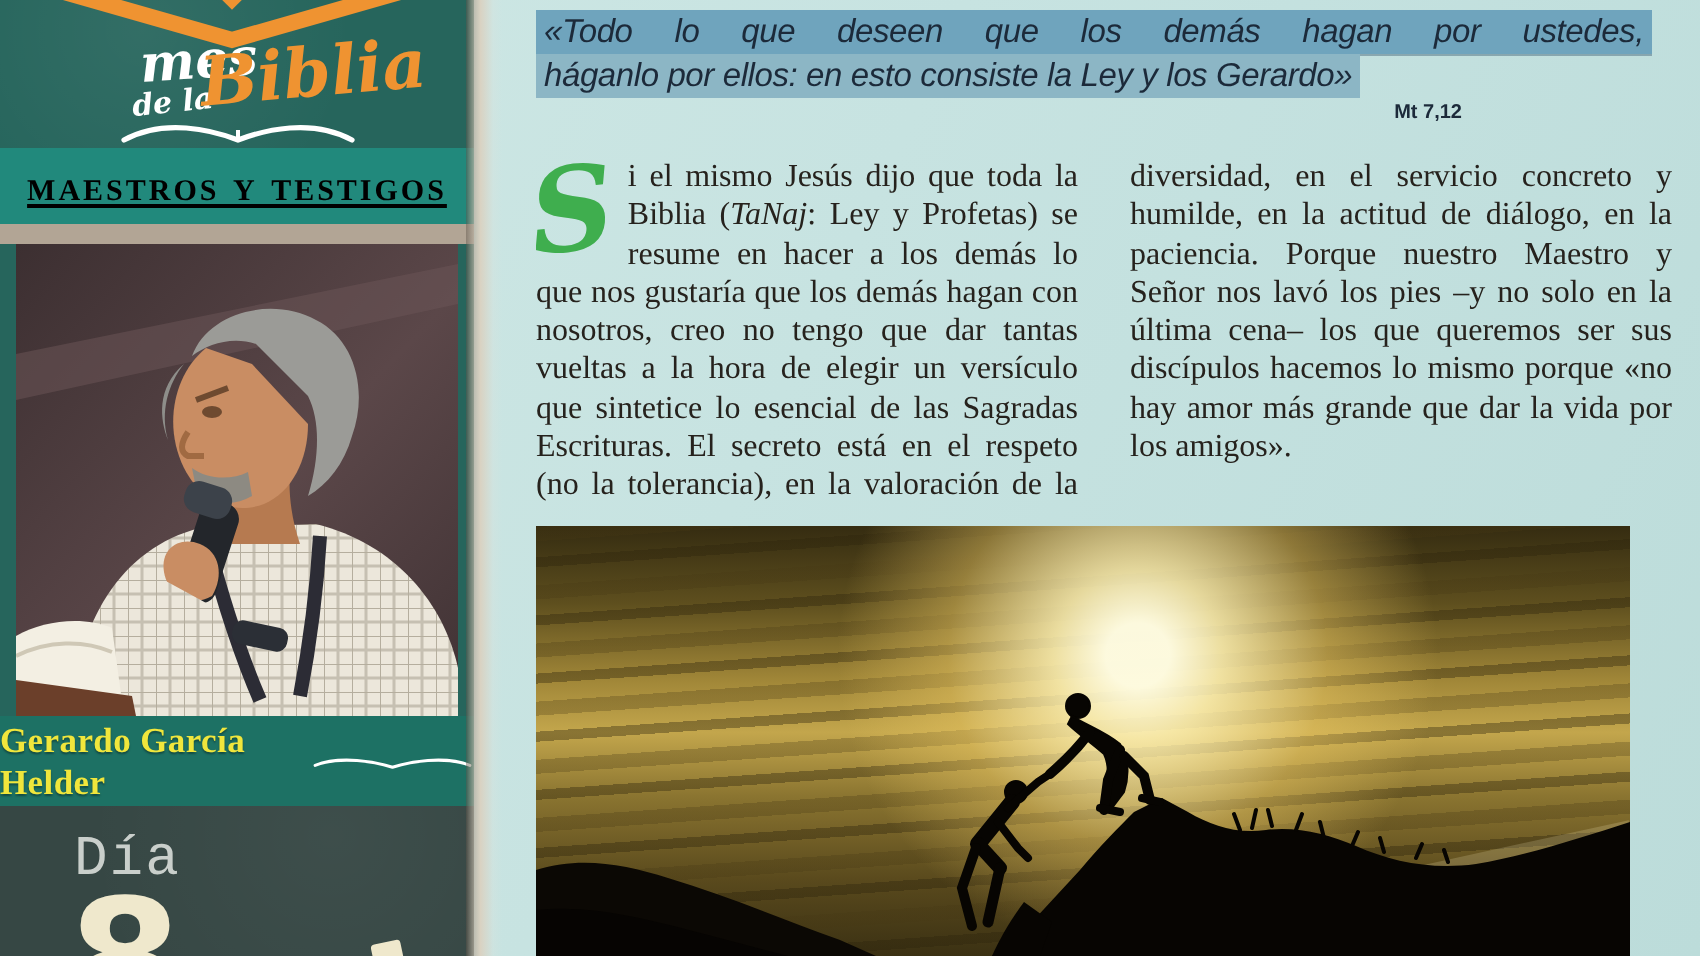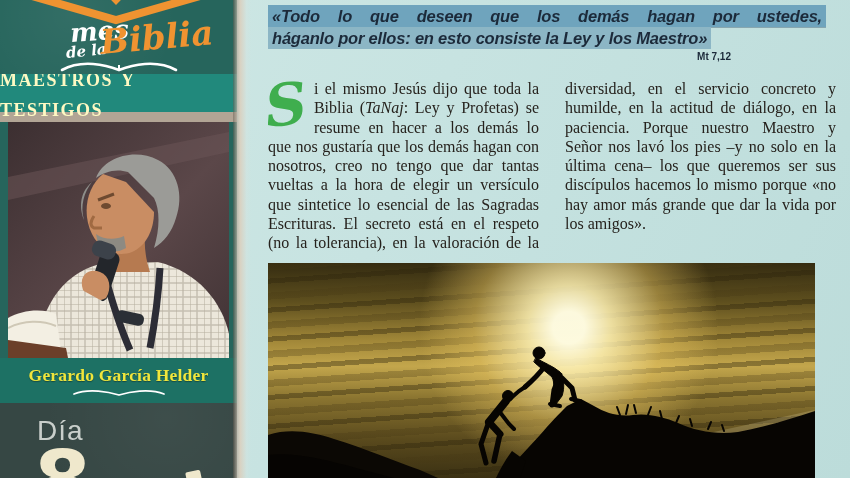--- a/index.html
+++ b/index.html
@@ -16,46 +16,46 @@
       radial-gradient(circle at 30% 20%, rgba(255,255,255,.06), transparent 60%),
       #26655c; overflow:hidden; }
   .logo-booktop { position:absolute; left:28px; top:-14px; }
   .logo-mes   { position:absolute; left:70px; top:18px;  color:#fff;    font:italic 700 26px/26px "DejaVu Serif", serif; transform:rotate(-4deg); }
   .logo-dela  { position:absolute; left:66px; top:44px;  color:#fff;    font:italic 700 15px/15px "DejaVu Serif", serif; transform:rotate(-6deg); }
   .logo-biblia{ position:absolute; left:100px; top:20px; color:#ef9331; font:italic 700 34px/34px "DejaVu Serif", serif; transform:rotate(-5deg); }
   .logo-openbook { position:absolute; left:58px; top:57px; }
 
   .banner { height:38px; margin-top:0; background:linear-gradient(180deg,#25938573,#1f857a) , #21897c; background:#21897c;
     display:flex; align-items:center; justify-content:center; }
-  .banner span { color:#fef9c3; font-family:"Liberation Serif", serif; font-weight:700;
-    font-variant:small-caps; text-transform:lowercase; font-size:26px; letter-spacing:1.5px; }
+  .banner span { color:#000000; font-family:"Liberation Serif", serif; font-weight:700;
+    font-variant:small-caps; text-transform:lowercase; font-size:21px; letter-spacing:1.5px;text-decoration:underline; }
   .beige-strip { height:10px; background:#b2a595; }
 
   .photo-area { position:relative; height:236px; background:#26655c; }
   .speaker-photo { position:absolute; left:8px; top:0; width:221px; height:236px; background:#463638; overflow:hidden; }
 
-  .name-band { position:relative; height:45px; background:#1d7164; display:flex; flex-direction:column; align-items:center; justify-content:center; }
+  .name-band { position:relative; height:45px; background:#1d7164; display:flex; flex-direction:row; align-items:center; justify-content:center; }
   .name-band .speaker-name { color:#f0e63c; font-family:"Liberation Serif", serif; font-weight:700; font-size:17.5px; letter-spacing:.2px; text-shadow:0 1px 1px rgba(0,0,0,.35); }
   .name-band svg { margin-top:1px; }
 
   .day-area { position:relative; height:75px; background:
       radial-gradient(circle at 70% 20%, rgba(255,255,255,.04), transparent 70%), #364744; overflow:hidden; }
-  .day-label { position:absolute; left:37px; top:12px; color:#c9cfcb; font-family:Liberation Sans, sans-serif; font-weight:300; font-size:28px; letter-spacing:1px; }
+  .day-label { position:absolute; left:37px; top:12px; color:#c9cfcb; font-family:Liberation Mono, monospace; font-weight:300; font-size:28px; letter-spacing:1px; }
   .day-number { position:absolute; left:34px; top:38px; color:#efe8cc; font-family:"DejaVu Sans", sans-serif; font-weight:700; font-size:82px; line-height:80px; }
   .day-mark { position:absolute; left:186px; top:471px; width:15px; height:10px; background:#efe8cc; transform:rotate(-12deg); border-radius:2px 2px 0 0; }
 
   
   .page-fold { position:absolute; left:233px; top:0; width:18px; height:478px;
     background:linear-gradient(90deg, rgba(90,80,70,.45) 0%, #d9d2c2 40%, rgba(217,226,220,.35) 75%, rgba(199,227,225,0) 100%); }
 
   
   .content { position:absolute; left:237px; top:0; width:613px; height:478px; }
 
   .quote { position:absolute; left:31px; top:5px; width:558px;
-    font-family:"Liberation Sans", sans-serif; font-style:italic; font-weight:700;
+    font-family:"Liberation Sans", sans-serif; font-style:italic; font-weight:400;
     font-size:16.5px; line-height:22px; color:#1c2a3a; letter-spacing:-.2px; }
   .quote .q1 { display:block; background:#6fa4bd; padding:0 4px; text-align:justify; text-align-last:justify; box-shadow:0 1px 0 rgba(30,60,90,.35); }
   .quote .q2 { display:inline-block; background:#8cb6c5; padding:0 4px; }
   .quote-ref { position:absolute; left:430px; top:51px; width:64px; text-align:right;
     font-family:"Liberation Sans", sans-serif; font-weight:700; font-size:10px; color:#1c2a3a; }
 
   .article { position:absolute; left:31px; top:79px; width:568px; height:174px;
     column-count:2; column-gap:26px; column-fill:auto; overflow:hidden;
     font-family:"Liberation Serif", serif; font-size:16px; line-height:19.3px;
     color:#26221d; text-align:justify; hyphens:auto; -webkit-hyphens:auto; }
@@ -163,21 +163,21 @@
     </div>
     <div class="day-mark"></div>
   </div>
 
   <div class="page-fold"></div>
 
   <div class="content">
 
     <div class="quote">
       <span class="q1">«Todo lo que deseen que los demás hagan por ustedes,</span>
-      <span class="q2">háganlo por ellos: en esto consiste la Ley y los Maestro»</span>
+      <span class="q2">háganlo por ellos: en esto consiste la Ley y los Gerardo»</span>
     </div>
     <div class="quote-ref">Mt 7,12</div>
 
     <div class="article">
       <span class="dropcap">S</span><span>i el mismo Jesús dijo que toda la Biblia (</span><span class="tanaj">TaNaj</span><span>: Ley y Profetas) se resume en hacer a los demás lo que nos gustaría que los demás hagan con nosotros, creo no tengo que dar tantas vueltas a la hora de elegir un versículo que sintetice lo esencial de las Sagradas Escrituras. El secreto está en el respeto (no la tolerancia), en la valoración de la diversidad, en el servicio concreto y humilde, en la actitud de diálogo, en la paciencia. Porque nuestro Maestro y Señor nos lavó los pies –y no solo en la última cena– los que queremos ser sus discípulos hacemos lo mismo porque «no hay amor más grande que dar la vida por los amigos».</span>
     </div>
 
     <div class="sunset-photo">
       <svg width="547" height="215" viewBox="0 0 547 215">
 

